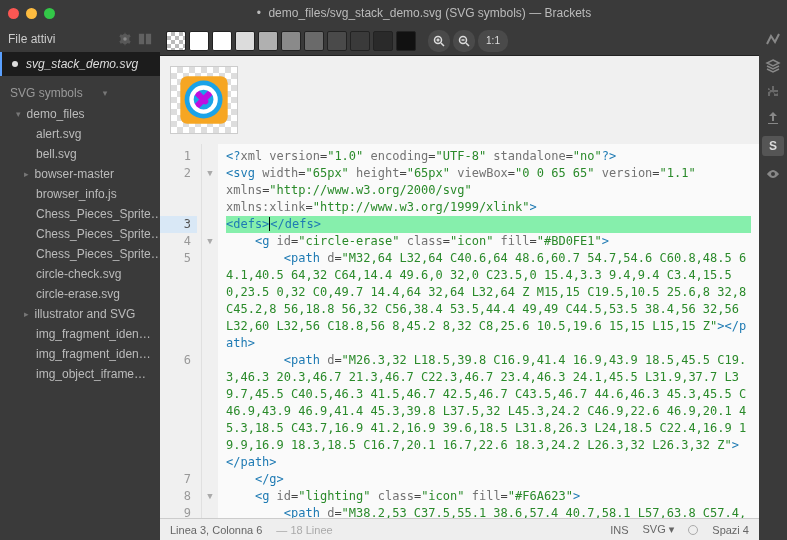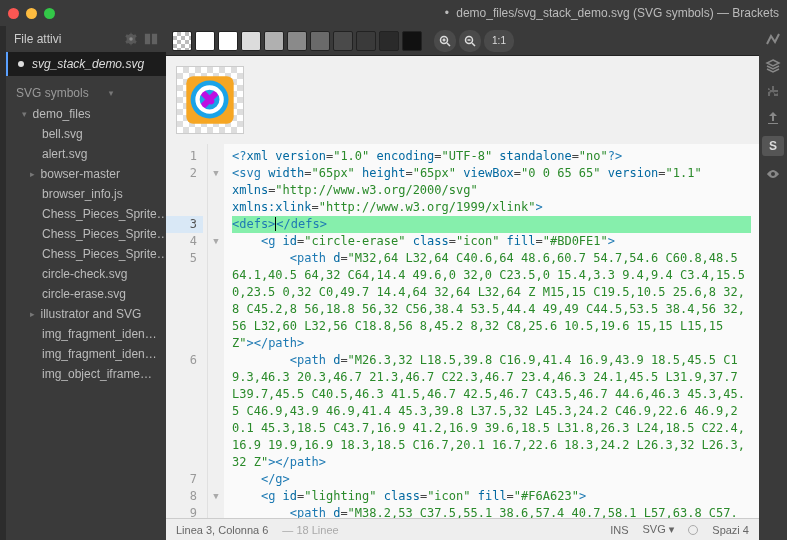--- a/index.html
+++ b/index.html
@@ -3,23 +3,23 @@
 <meta charset="utf-8">
 <style>
 * { margin: 0; padding: 0; box-sizing: border-box; }
 body { font-family: -apple-system, "Helvetica Neue", Arial, sans-serif; font-size: 12px; background: #2c2c2c; color: #bbb; width: 787px; height: 540px; overflow: hidden; display: flex; flex-direction: column; }
 .titlebar { height: 26px; background: #3a3a3a; display: flex; align-items: center; padding: 0 8px; color: #ccc; font-size: 12px; }
 .traffic { display: flex; gap: 7px; margin-right: 14px; }
 .tl { width: 11px; height: 11px; border-radius: 50%; }
 .tl.red { background: #fc5753; }
 .tl.yel { background: #fdbc40; }
 .tl.grn { background: #33c748; }
-.titletext { flex: 1; text-align: right; color: #bbb; }
+.titletext { flex: 1; text-align: center; color: #bbb; }
 .dirty { color: #bbb; margin-right: 4px; }
-.main { display: flex; flex: 1; min-height: 0; margin-left: 6px; }
+.main { display: flex; flex: 1; min-height: 0; }
 .sidebar { width: 160px; background: #3a3a3a; color: #bbb; display: flex; flex-direction: column; overflow: hidden; }
 .sb-header { height: 26px; display: flex; align-items: center; padding: 0 8px; font-size: 12px; color: #ccc; }
 .sb-header .sp { flex: 1; }
 .sb-header .ic { width: 14px; height: 14px; margin-left: 6px; color: #888; }
 .tabbar { background: #2c2c2c; }
 .tab { display: flex; align-items: center; height: 24px; padding: 0 10px; font-size: 12px; color: #ddd; background: #1c1c1c; border-left: 2px solid #5aa0ff; font-style: italic; }
 .tab .dirty-dot { width: 6px; height: 6px; background: #ddd; border-radius: 50%; margin-right: 8px; }
 .section-title { padding: 10px 10px 4px 10px; font-size: 12px; color: #999; display: flex; align-items: center; gap: 20px; }
 .section-title .chev { font-size: 9px; color: #777; }
 .tree { flex: 1; overflow: hidden; padding-left: 6px; font-size: 12px; }
@@ -38,21 +38,21 @@
 .code { flex: 1; display: flex; overflow: hidden; font-family: Menlo, Consolas, monospace; font-size: 12px; line-height: 17px; background: #fafafa; }
 .gutter { width: 42px; background: #f0f0f0; text-align: right; color: #999; padding: 4px 4px 4px 0; user-select: none; border-right: 1px solid #e0e0e0; }
 .gutter div { padding-right: 6px; height: 17px; }
 .gutter .cur { background: #d9e8f6; color: #555; }
 .fold { width: 16px; background: #f0f0f0; color: #aaa; padding-top: 4px; font-size: 9px; }
 .fold div { height: 17px; display: flex; align-items: center; justify-content: center; }
 .codetext { flex: 1; padding: 4px 8px; color: #444; overflow: hidden; white-space: pre; }
 .codetext .ln { display: block; height: auto; min-height: 17px; white-space: pre-wrap; word-break: break-all; }
 .codetext .cur-line { background: #86efac; }
 .tag { color: #1e7ab3; }
-.attr { color: #0369a1; }
+.attr { color: #737373; }
 .str { color: #2a8a2a; }
 .cursor { border-left: 1px solid #000; }
 .statusbar { height: 22px; background: #eee; border-top: 1px solid #ccc; display: flex; align-items: center; padding: 0 10px; font-size: 11px; color: #666; gap: 14px; }
 .statusbar .sp { flex: 1; }
 .rightbar { width: 28px; background: #3a3a3a; display: flex; flex-direction: column; align-items: center; padding: 6px 0; gap: 10px; }
 .rightbar .ric { width: 16px; height: 16px; color: #888; }
 .rightbar .ric.act { color: #ddd; background: #555; width: 22px; height: 20px; border-radius: 3px; display: flex; align-items: center; justify-content: center; }
 svg { display: block; }
 </style>
 </head>
@@ -97,24 +97,24 @@
     <div class="section-title">
       <span>SVG symbols</span>
       <span class="chev">▾</span>
     </div>
     <div class="tree" id="tree">
         <div class="tree-item level0 folder">
           <span class="disc">▾</span>
           <span>demo_files</span>
         </div>
         <div class="tree-item level2">
+          <span>alert.svg</span>
+        </div>
+        <div class="tree-item level2">
           <span>bell.svg</span>
-        </div>
-        <div class="tree-item level2">
-          <span>alert.svg</span>
         </div>
         <div class="tree-item level1 folder">
           <span class="disc">▸</span>
           <span>bowser-master</span>
         </div>
         <div class="tree-item level2">
           <span>browser_info.js</span>
         </div>
         <div class="tree-item level2">
           <span>Chess_Pieces_Sprite…</span>

